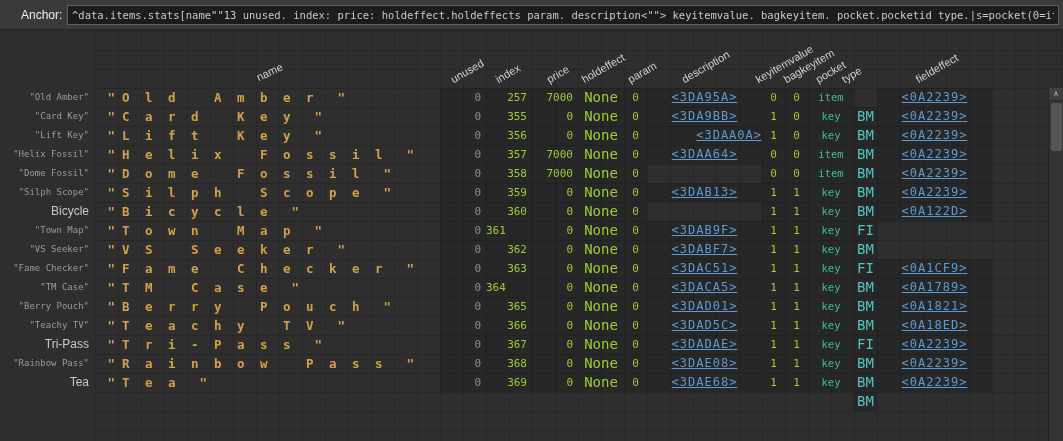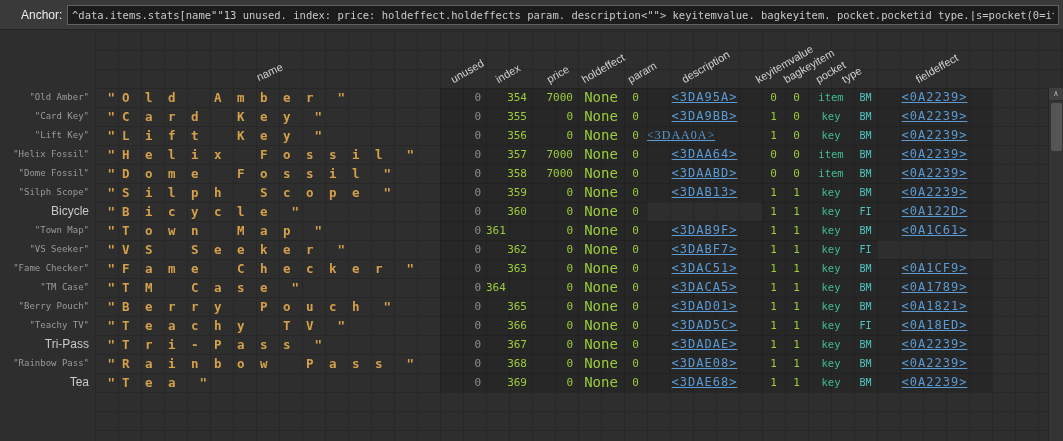--- a/index.html
+++ b/index.html
@@ -31,21 +31,21 @@
   .nchar { position:absolute; top:0; width:23px; height:19px; line-height:19px; color:var(--name_text,#d5a04a); font-size:12.5px; font-weight:600; }
   .nc { padding-left:4px; text-align:left; }
   .nq { text-align:right; padding-right:3px; }
 
   .vcell { position:absolute; top:0; height:19px; line-height:19px; font-size:11px; background:rgba(0,0,0,0.14); white-space:nowrap; overflow:hidden; }
   .pr { padding-right:5px; }
   .c-gray   { color:var(--muted,#8d8d8d); }
   .c-green  { color:var(--number,#9ccd3a); }
   .c-small  { font-size:14px; }
   .c-pocket { color:var(--pocket,#3fbd8f); font-size:10.5px; }
-  .c-type   { color:var(--type,#4fc4c0); font-size:10px; }
+  .c-type   { color:var(--type,#4fc4c0); font-size:14px;margin-top:19px; }
   .c-link   { color:var(--link,#5b9bd5); text-decoration:underline; font-size:12px; letter-spacing:1px; cursor:pointer; }
 
   .scrollbar { position:absolute; right:0; top:58px; width:15px; height:353px; background:#343434; border-left:1px solid #262626; }
   .scroll-up { height:13px; text-align:center; line-height:12px; font-size:8px; color:#b8b8b8; background:#3f3f3f; border-bottom:1px solid #2a2a2a; cursor:pointer; }
   .scroll-thumb { position:absolute; top:15px; left:2px; width:11px; height:48px; background:#555; border-radius:2px; cursor:pointer; }
 </style>
 </head>
 <body>
 
 <div class="topbar">
@@ -77,21 +77,21 @@
         <div class="nchar nc" style="left: 141px;">l</div>
         <div class="nchar nc" style="left: 164px;">d</div>
         <div class="nchar nc" style="left: 187px;"> </div>
         <div class="nchar nc" style="left: 210px;">A</div>
         <div class="nchar nc" style="left: 233px;">m</div>
         <div class="nchar nc" style="left: 256px;">b</div>
         <div class="nchar nc" style="left: 279px;">e</div>
         <div class="nchar nc" style="left: 302px;">r</div>
         <div class="nchar nq" style="left: 325px;">"</div>
         <div class="vcell c-gray pr" style="left: 440px; width: 46px; text-align: right;">0</div>
-        <div class="vcell c-green pr" style="left: 486px; width: 46px; text-align: right;">354</div>
+        <div class="vcell c-green pr" style="left: 486px; width: 46px; text-align: right;">257</div>
         <div class="vcell c-green pr" style="left: 532px; width: 46px; text-align: right;">7000</div>
         <div class="vcell c-green c-small" style="left: 578px; width: 46px; text-align: center;">None</div>
         <div class="vcell c-green" style="left: 624px; width: 23px; text-align: center;">0</div>
         <div class="vcell c-link" style="left: 647px; width: 115px; text-align: center;">&lt;3DA95A&gt;</div>
         <div class="vcell c-green" style="left: 762px; width: 23px; text-align: center;">0</div>
         <div class="vcell c-green" style="left: 785px; width: 23px; text-align: center;">0</div>
         <div class="vcell c-pocket" style="left: 808px; width: 46px; text-align: center;">item</div>
         <div class="vcell c-type" style="left: 854px; width: 23px; text-align: center;">BM</div>
         <div class="vcell c-link" style="left: 877px; width: 115px; text-align: center;">&lt;0A2239&gt;</div>
       </div>
@@ -129,21 +129,21 @@
         <div class="nchar nc" style="left: 210px;"> </div>
         <div class="nchar nc" style="left: 233px;">K</div>
         <div class="nchar nc" style="left: 256px;">e</div>
         <div class="nchar nc" style="left: 279px;">y</div>
         <div class="nchar nq" style="left: 302px;">"</div>
         <div class="vcell c-gray pr" style="left: 440px; width: 46px; text-align: right;">0</div>
         <div class="vcell c-green pr" style="left: 486px; width: 46px; text-align: right;">356</div>
         <div class="vcell c-green pr" style="left: 532px; width: 46px; text-align: right;">0</div>
         <div class="vcell c-green c-small" style="left: 578px; width: 46px; text-align: center;">None</div>
         <div class="vcell c-green" style="left: 624px; width: 23px; text-align: center;">0</div>
-        <div class="vcell c-link" style="left: 647px; width: 115px; text-align: left; font-family: Liberation Serif, serif;">&lt;3DAA0A&gt;</div>
+        <div class="vcell c-link" style="left: 647px; width: 115px; text-align: right;">&lt;3DAA0A&gt;</div>
         <div class="vcell c-green" style="left: 762px; width: 23px; text-align: center;">1</div>
         <div class="vcell c-green" style="left: 785px; width: 23px; text-align: center;">0</div>
         <div class="vcell c-pocket" style="left: 808px; width: 46px; text-align: center;">key</div>
         <div class="vcell c-type" style="left: 854px; width: 23px; text-align: center;">BM</div>
         <div class="vcell c-link" style="left: 877px; width: 115px; text-align: center;">&lt;0A2239&gt;</div>
       </div>
       <div class="grow" style="top: 115px;">
         <div class="rowlabel rl-small">"Helix Fossil"</div>
         <div class="nchar nq" style="left: 95px;">"</div>
         <div class="nchar nc" style="left: 118px;">H</div>
@@ -184,21 +184,20 @@
         <div class="nchar nc" style="left: 279px;">s</div>
         <div class="nchar nc" style="left: 302px;">s</div>
         <div class="nchar nc" style="left: 325px;">i</div>
         <div class="nchar nc" style="left: 348px;">l</div>
         <div class="nchar nq" style="left: 371px;">"</div>
         <div class="vcell c-gray pr" style="left: 440px; width: 46px; text-align: right;">0</div>
         <div class="vcell c-green pr" style="left: 486px; width: 46px; text-align: right;">358</div>
         <div class="vcell c-green pr" style="left: 532px; width: 46px; text-align: right;">7000</div>
         <div class="vcell c-green c-small" style="left: 578px; width: 46px; text-align: center;">None</div>
         <div class="vcell c-green" style="left: 624px; width: 23px; text-align: center;">0</div>
-        <div class="vcell c-link" style="left: 647px; width: 115px; text-align: center;">&lt;3DAABD&gt;</div>
         <div class="vcell c-green" style="left: 762px; width: 23px; text-align: center;">0</div>
         <div class="vcell c-green" style="left: 785px; width: 23px; text-align: center;">0</div>
         <div class="vcell c-pocket" style="left: 808px; width: 46px; text-align: center;">item</div>
         <div class="vcell c-type" style="left: 854px; width: 23px; text-align: center;">BM</div>
         <div class="vcell c-link" style="left: 877px; width: 115px; text-align: center;">&lt;0A2239&gt;</div>
       </div>
       <div class="grow" style="top: 153px;">
         <div class="rowlabel rl-small">"Silph Scope"</div>
         <div class="nchar nq" style="left: 95px;">"</div>
         <div class="nchar nc" style="left: 118px;">S</div>
@@ -262,21 +261,20 @@
         <div class="vcell c-gray pr" style="left: 440px; width: 46px; text-align: right;">0</div>
         <div class="vcell c-green pr" style="left: 486px; width: 46px; text-align: left;">361</div>
         <div class="vcell c-green pr" style="left: 532px; width: 46px; text-align: right;">0</div>
         <div class="vcell c-green c-small" style="left: 578px; width: 46px; text-align: center;">None</div>
         <div class="vcell c-green" style="left: 624px; width: 23px; text-align: center;">0</div>
         <div class="vcell c-link" style="left: 647px; width: 115px; text-align: center;">&lt;3DAB9F&gt;</div>
         <div class="vcell c-green" style="left: 762px; width: 23px; text-align: center;">1</div>
         <div class="vcell c-green" style="left: 785px; width: 23px; text-align: center;">1</div>
         <div class="vcell c-pocket" style="left: 808px; width: 46px; text-align: center;">key</div>
         <div class="vcell c-type" style="left: 854px; width: 23px; text-align: center;">BM</div>
-        <div class="vcell c-link" style="left: 877px; width: 115px; text-align: center;">&lt;0A1C61&gt;</div>
       </div>
       <div class="grow" style="top: 210px;">
         <div class="rowlabel rl-small">"VS Seeker"</div>
         <div class="nchar nq" style="left: 95px;">"</div>
         <div class="nchar nc" style="left: 118px;">V</div>
         <div class="nchar nc" style="left: 141px;">S</div>
         <div class="nchar nc" style="left: 164px;"> </div>
         <div class="nchar nc" style="left: 187px;">S</div>
         <div class="nchar nc" style="left: 210px;">e</div>
         <div class="nchar nc" style="left: 233px;">e</div>

